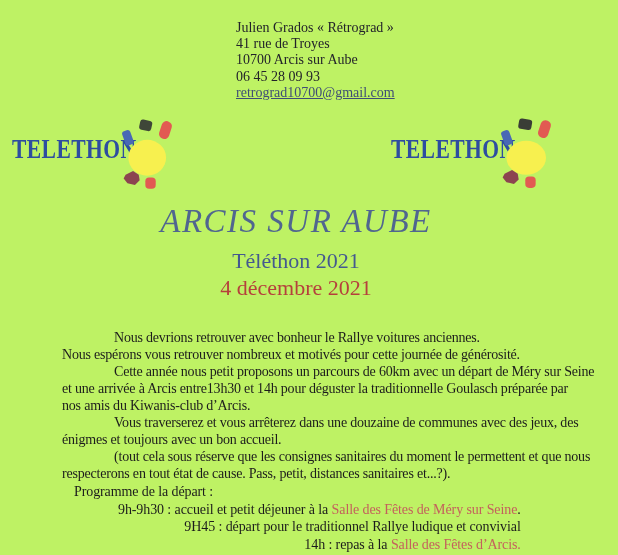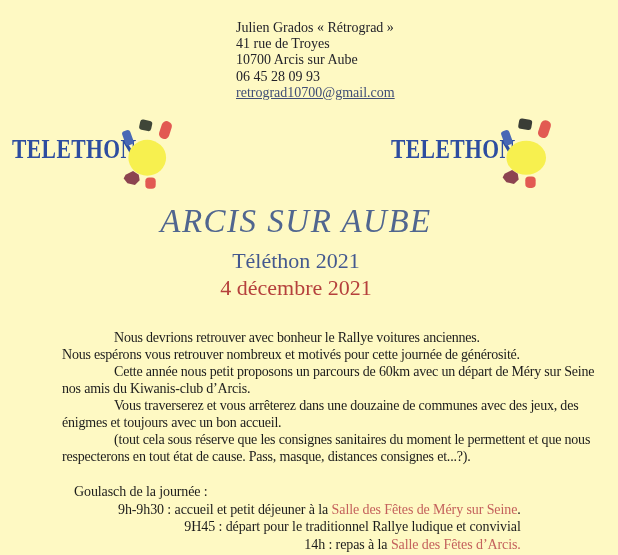--- a/index.html
+++ b/index.html
@@ -4,21 +4,21 @@
 <style>
   html, body { margin: 0; padding: 0; }
   body {
     width: 618px; height: 555px;
     background: #fdfdfd;
     overflow: hidden;
     font-family: "Liberation Serif", serif;
     color: #1c1c1c;
     position: relative;
   }
-  .page { position: absolute; inset: 0; background: #fef9c3; }
+  .page { position: absolute; inset: 0; background: #bef264; }
 
   
   .contact {
     position: absolute; left: 236px; top: 20px;
     font-size: 14px; line-height: 16.2px; color: #23232a;
     white-space: nowrap;
   }
   .contact a.email {
     color: #3f4d76; text-decoration: underline; cursor: pointer;
   }
@@ -100,29 +100,30 @@
   <div class="titles">
     <div class="title-main">ARCIS SUR AUBE</div>
     <div class="title-sub">Téléthon 2021</div>
     <div class="title-date">4 décembre 2021</div>
   </div>
 
   <div class="bodytext">
     <div class="line indent">Nous devrions retrouver avec bonheur le Rallye voitures anciennes.</div>
     <div class="line">Nous espérons vous retrouver nombreux et motivés pour cette journée de générosité.</div>
     <div class="line indent">Cette année nous petit proposons un parcours de 60km avec un départ de Méry sur Seine</div>
+    <div class="line">et une arrivée à Arcis entre13h30 et 14h pour déguster la traditionnelle Goulasch préparée par</div>
     <div class="line">nos amis du Kiwanis-club d’Arcis.</div>
     <div class="line indent">Vous traverserez et vous arrêterez dans une douzaine de communes avec des jeux, des</div>
     <div class="line">énigmes et toujours avec un bon accueil.</div>
     <div class="line indent">(tout cela sous réserve que les consignes sanitaires du moment le permettent et que nous</div>
-    <div class="line">respecterons en tout état de cause. Pass, masque, distances consignes et...?).</div>
+    <div class="line">respecterons en tout état de cause. Pass, petit, distances sanitaires et...?).</div>
   </div>
 
   <div class="programme">
-    <div class="prog-heading">Goulasch de la journée :</div>
+    <div class="prog-heading">Programme de la départ :</div>
     <div class="prog-item">
       <span>9h-9h30 : accueil et petit déjeuner à la </span><span class="highlight">Salle des Fêtes de Méry sur Seine</span><span>.</span>
     </div>
     <div class="prog-item">
       <span>9H45 : départ pour le traditionnel Rallye ludique et convivial</span><span class="highlight"></span><span></span>
     </div>
     <div class="prog-item">
       <span>14h : repas à la </span><span class="highlight">Salle des Fêtes d’Arcis.</span><span></span>
     </div>
   </div>

